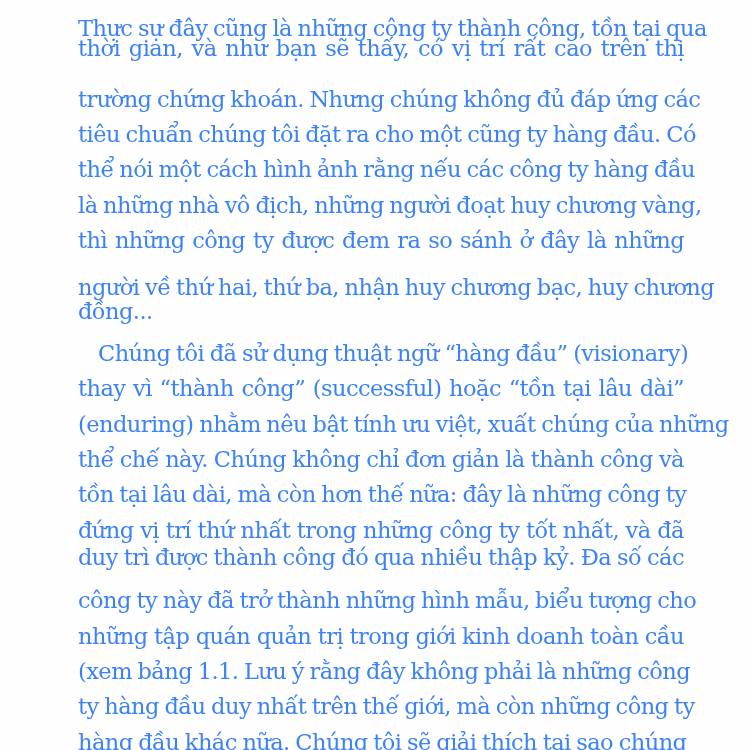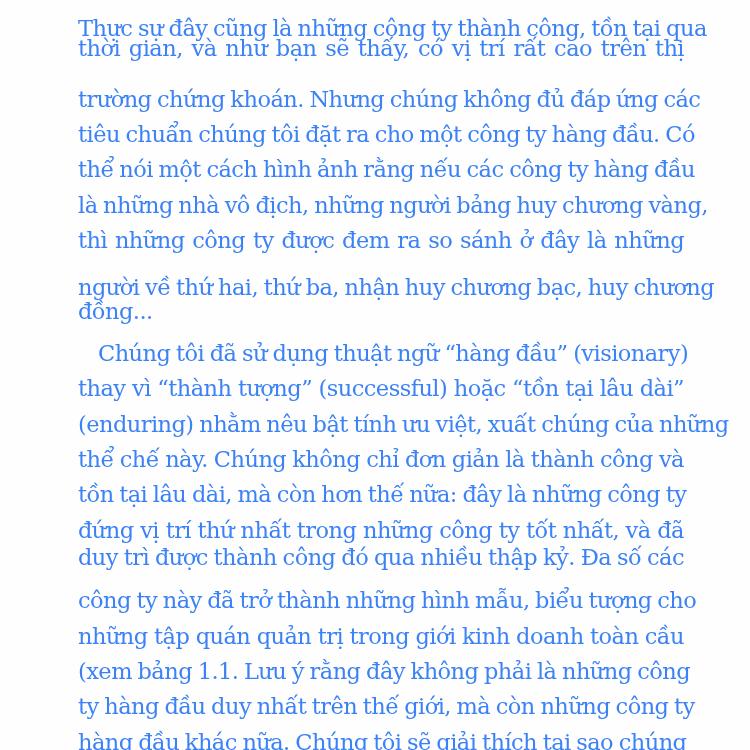--- a/index.html
+++ b/index.html
@@ -27,31 +27,31 @@
   .line.last { text-align-last: left; }
 </style>
 </head>
 <body>
 
 <div class="page">
   <div>
     <div class="line" style="top:11px">Thực sự đây cũng là những công ty thành công, tồn tại qua</div>
     <div class="line" style="top:31px">thời gian, và như bạn sẽ thấy, có vị trí rất cao trên thị</div>
     <div class="line" style="top:82px">trường chứng khoán. Nhưng chúng không đủ đáp ứng các</div>
-    <div class="line" style="top:117px">tiêu chuẩn chúng tôi đặt ra cho một công ty hàng đầu. Có</div>
+    <div class="line" style="top:117px">tiêu chuẩn chúng tôi đặt ra cho một cũng ty hàng đầu. Có</div>
     <div class="line" style="top:152px">thể nói một cách hình ảnh rằng nếu các công ty hàng đầu</div>
-    <div class="line" style="top:188px">là những nhà vô địch, những người bảng huy chương vàng,</div>
+    <div class="line" style="top:188px">là những nhà vô địch, những người đoạt huy chương vàng,</div>
     <div class="line" style="top:223px">thì những công ty được đem ra so sánh ở đây là những</div>
     <div class="line" style="top:270px">người về thứ hai, thứ ba, nhận huy chương bạc, huy chương</div>
     <div class="line last" style="top:294px">đồng...</div>
   </div>
 
   <div>
     <div class="line indent" style="top:336px">Chúng tôi đã sử dụng thuật ngữ “hàng đầu” (visionary)</div>
-    <div class="line" style="top:371px">thay vì “thành tượng” (successful) hoặc “tồn tại lâu dài”</div>
+    <div class="line" style="top:371px">thay vì “thành công” (successful) hoặc “tồn tại lâu dài”</div>
     <div class="line" style="top:407px">(enduring) nhằm nêu bật tính ưu việt, xuất chúng của những</div>
     <div class="line" style="top:442px">thể chế này. Chúng không chỉ đơn giản là thành công và</div>
     <div class="line" style="top:477px">tồn tại lâu dài, mà còn hơn thế nữa: đây là những công ty</div>
     <div class="line" style="top:513px">đứng vị trí thứ nhất trong những công ty tốt nhất, và đã</div>
     <div class="line" style="top:540px">duy trì được thành công đó qua nhiều thập kỷ. Đa số các</div>
     <div class="line" style="top:583px">công ty này đã trở thành những hình mẫu, biểu tượng cho</div>
     <div class="line" style="top:619px">những tập quán quản trị trong giới kinh doanh toàn cầu</div>
     <div class="line" style="top:654px">(xem bảng 1.1. Lưu ý rằng đây không phải là những công</div>
     <div class="line" style="top:689px">ty hàng đầu duy nhất trên thế giới, mà còn những công ty</div>
     <div class="line" style="top:725px">hàng đầu khác nữa. Chúng tôi sẽ giải thích tại sao chúng</div>

